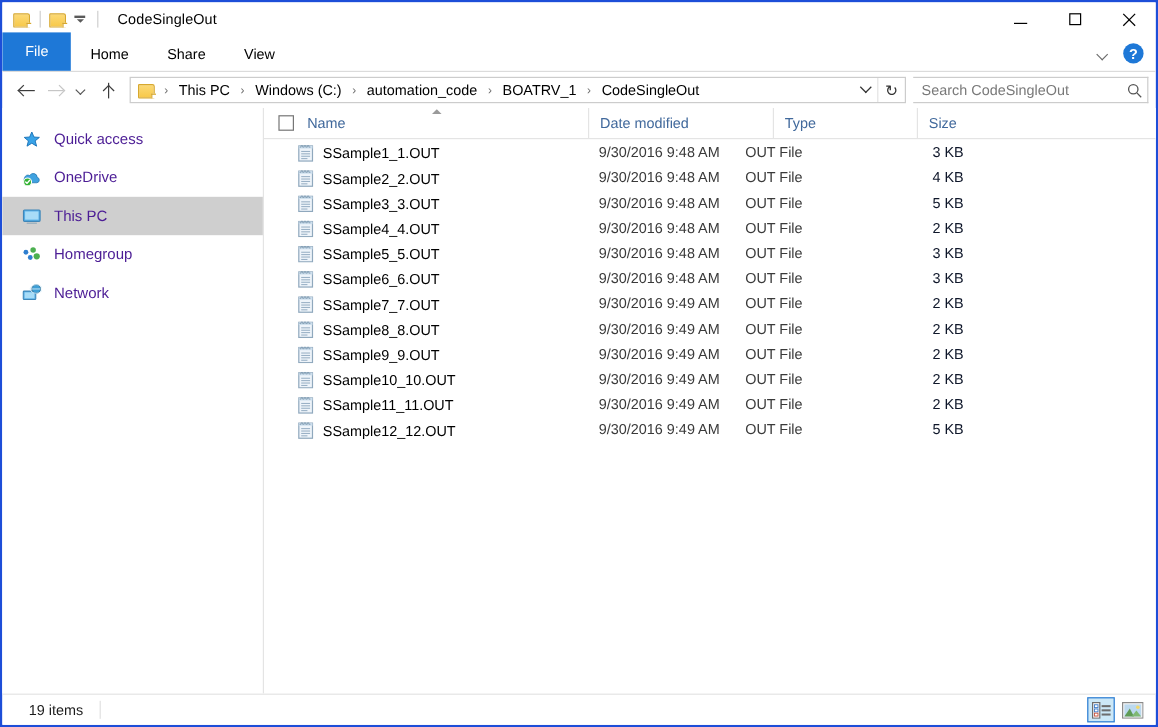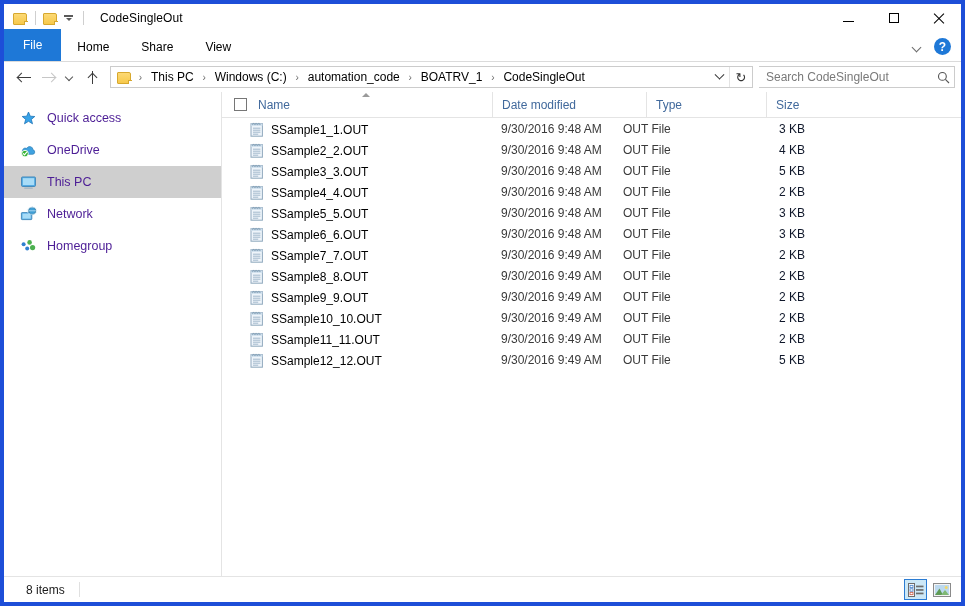--- a/index.html
+++ b/index.html
@@ -9,21 +9,21 @@
   body {
     width: 965px; height: 606px;
     font-family: "Liberation Sans", sans-serif;
     -webkit-font-smoothing: antialiased;
     overflow: hidden;
   }
   #window {
     position: relative;
     width: 965px; height: 606px;
     box-sizing: border-box;
-    border: 4px solid #1d4ed8;
+    border: 2px solid #1d4ed8;
     background: #ffffff;
     display: flex;
     flex-direction: column;
   }
 
   
   #titlebar {
     height: 28px;
     background: #ffffff;
     display: flex;
@@ -647,39 +647,39 @@
             <rect x="2.9" y="4.2" width="11.2" height="6.8" fill="#a8dcf7"></rect>
             <rect x="4.2" y="13.4" width="8.6" height="1.3" rx="0.5" fill="#9fb3c0"></rect>
           </svg>
         </span>
         <span class="nav-label">This PC</span>
       </div>
 
       <div class="navitem">
         <span class="navicon">
           <svg width="17" height="17" viewBox="0 0 17 17" aria-hidden="true">
+            <circle cx="3.6" cy="6.2" r="2" fill="#2f7fd0"></circle>
+            <circle cx="9.6" cy="4.4" r="2.3" fill="#4cb050"></circle>
+            <circle cx="12.6" cy="9.6" r="2.6" fill="#4cb050"></circle>
+            <circle cx="7.2" cy="10.6" r="2" fill="#2f7fd0"></circle>
+          </svg>
+        </span>
+        <span class="nav-label">Homegroup</span>
+      </div>
+
+      <div class="navitem">
+        <span class="navicon">
+          <svg width="17" height="17" viewBox="0 0 17 17" aria-hidden="true">
             <rect x="1.4" y="6.6" width="10.4" height="7" rx="0.7" fill="#58b0e8" stroke="#3f86b8" stroke-width="0.9"></rect>
             <rect x="2.5" y="7.6" width="8.2" height="5" fill="#a8dcf7"></rect>
             <circle cx="12.2" cy="4.8" r="3.6" fill="#3f9fd6" stroke="#2a6e96" stroke-width="0.7"></circle>
             <path d="M8.6 4.8 h7.2 M12.2 1.2 a5 3.6 0 0 1 0 7.2 a5 3.6 0 0 1 0-7.2" fill="none" stroke="#d9eefa" stroke-width="0.7"></path>
           </svg>
         </span>
         <span class="nav-label">Network</span>
-      </div>
-
-      <div class="navitem">
-        <span class="navicon">
-          <svg width="17" height="17" viewBox="0 0 17 17" aria-hidden="true">
-            <circle cx="3.6" cy="6.2" r="2" fill="#2f7fd0"></circle>
-            <circle cx="9.6" cy="4.4" r="2.3" fill="#4cb050"></circle>
-            <circle cx="12.6" cy="9.6" r="2.6" fill="#4cb050"></circle>
-            <circle cx="7.2" cy="10.6" r="2" fill="#2f7fd0"></circle>
-          </svg>
-        </span>
-        <span class="nav-label">Homegroup</span>
       </div>
     </div>
 
     <div id="listpane">
 
       <div id="colheader">
         <div id="sortcaret"></div>
         <div class="colh c-name">
           <span class="selall"></span>
           <span>Name</span>
@@ -898,21 +898,21 @@
             </div>
             <div class="cell-date">9/30/2016 9:49 AM</div>
             <div class="cell-type">OUT File</div>
             <div class="cell-size">5 KB</div>
           </div>
         </div>
     </div>
   </div>
 
   <div id="statusbar">
-    <span id="itemcount">8 items</span>
+    <span id="itemcount">19 items</span>
     <span id="status-sep"></span>
     <div id="viewbtns">
       <div class="viewbtn active">
         <svg width="16" height="14" viewBox="0 0 16 14" aria-hidden="true">
           <rect x="0.5" y="0.5" width="6" height="13" fill="#ffffff" stroke="#6d6d6d" stroke-width="1"></rect>
           <rect x="2" y="2.3" width="3" height="2.4" fill="#ffffff" stroke="#3d7cc9" stroke-width="0.8"></rect>
           <rect x="2" y="5.8" width="3" height="2.4" fill="#ffffff" stroke="#3d7cc9" stroke-width="0.8"></rect>
           <rect x="2" y="9.3" width="3" height="2.4" fill="#ffffff" stroke="#c9553d" stroke-width="0.8"></rect>
           <rect x="8" y="2.6" width="7.5" height="1.7" fill="#6d6d6d"></rect>
           <rect x="8" y="6.1" width="7.5" height="1.7" fill="#6d6d6d"></rect>

